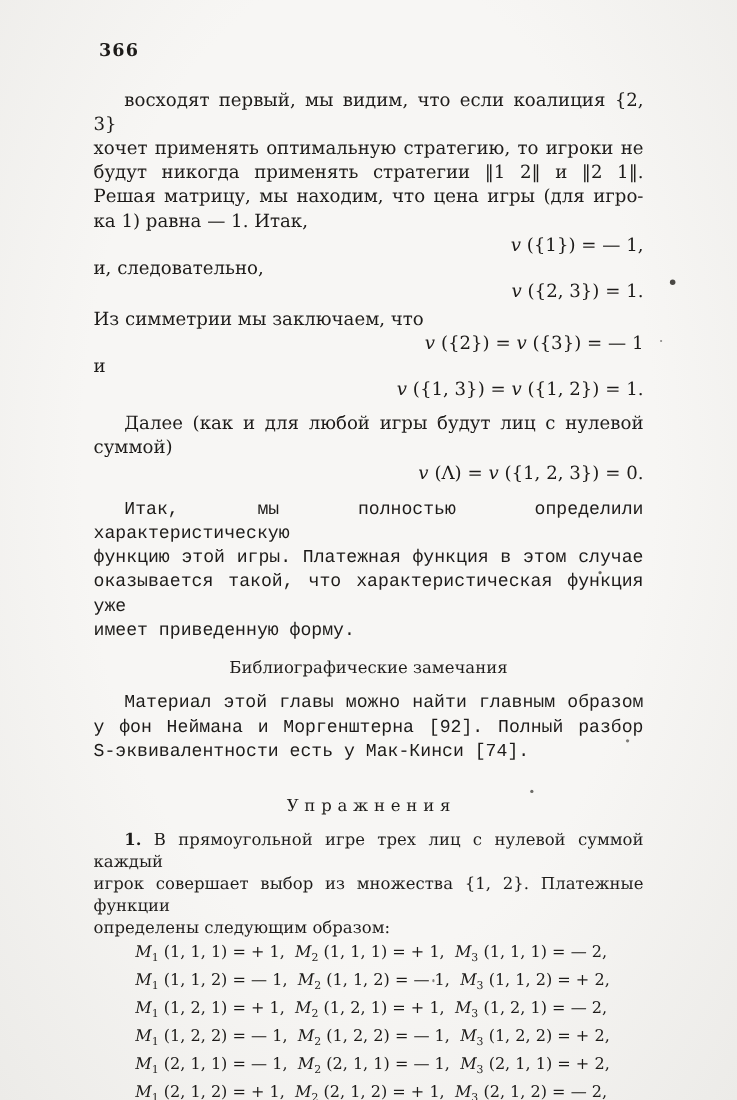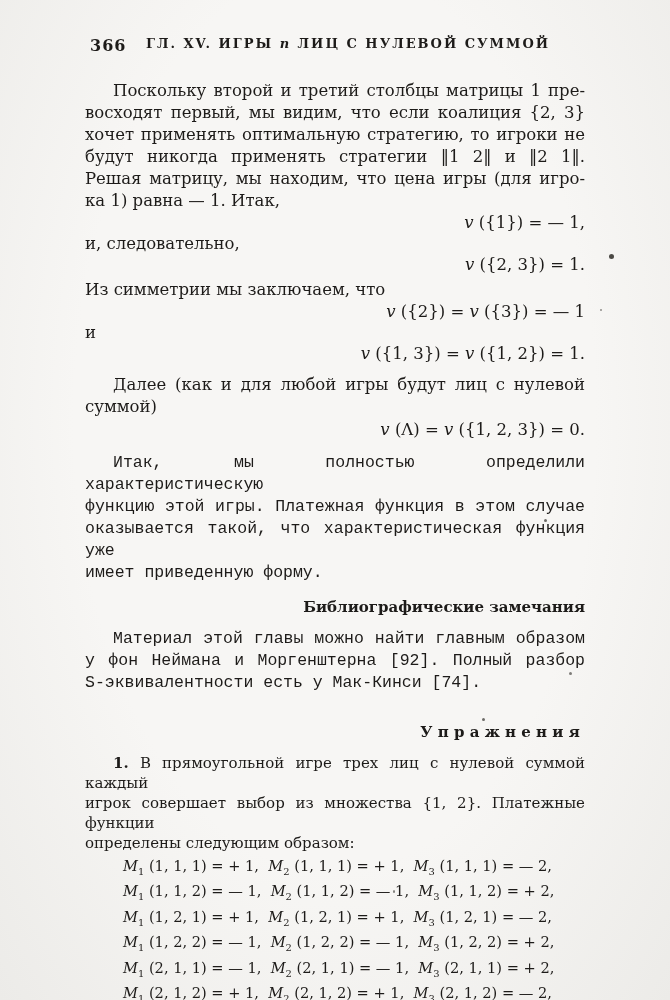--- a/index.html
+++ b/index.html
@@ -75,22 +75,22 @@
     line-height: 20px;
     margin: 0;
   }
   .mt4 { margin-top: 4px; }
   .mt8 { margin-top: 12px; font-family: Liberation Mono, monospace; }
   .mt10 { margin-top: 10px; }
   .mt2 { margin-top: 2px; }
   
   .section-head {
     font-size: 15px;
-    font-weight: 700;
-    text-align: right;
+    font-weight: 400;
+    text-align: center;
     margin-top: 14px;
     line-height: 18px;
   }
   .section-head.spaced {
     letter-spacing: 0.35em;
     text-indent: 0.35em;
     margin-top: 29px;
   }
   
   .para.small {
@@ -121,25 +121,23 @@
   .speck.s5 { left: 393px; top: 890px; width: 2px; height: 3px; opacity: .7; }
   .speck.s6 { left: 600px; top: 309px; width: 2px; height: 2px; opacity: .6; }
 </style>
 </head>
 <body style="--paper: #f3f2f0; --ink: #1d1b19;">
 
 <div class="page-column">
 
   <div class="runhead">
     <span class="pagenum">366</span>
-    <div class="runtitle">ГЛ. XV. ИГРЫ <i>n</i> ЛИЦ С НУЛЕВОЙ СУММОЙ</div>
   </div>
 
   <div class="para indent">
-      <div>Поскольку второй и третий столбцы матрицы 1 пре-</div>
       <div>восходят первый, мы видим, что если коалиция {2, 3}</div>
       <div>хочет применять оптимальную стратегию, то игроки не</div>
       <div>будут никогда применять стратегии ‖1 2‖ и ‖2 1‖.</div>
       <div>Решая матрицу, мы находим, что цена игры (для игро-</div>
       <div>ка 1) равна — 1. Итак,</div>
     </div>
 
   <div class="formula"><i>v</i> ({1}) = — 1,</div>
   <div class="connector">и, следовательно,</div>
   <div class="formula"><i>v</i> ({2, 3}) = 1.</div>

